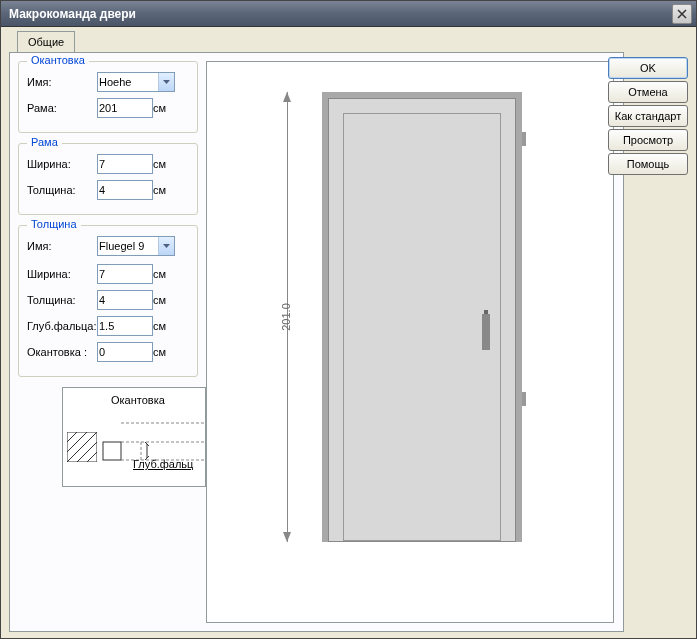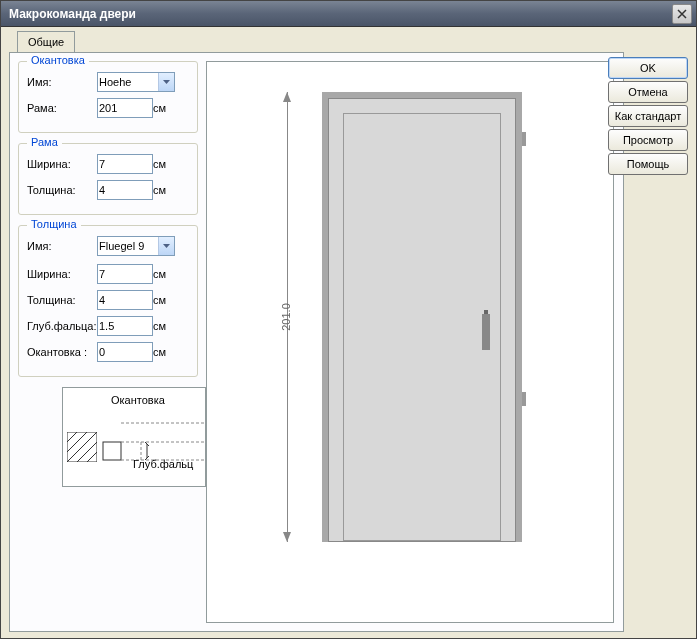--- a/index.html
+++ b/index.html
@@ -60,21 +60,21 @@
 .dim-h-tick-l, .dim-h-tick-r { position: absolute; top: 0; width: 1px; height: 20px; background: #666; }
 .dim-h-tick-l { left: 0; } .dim-h-tick-r { right: 0; }
 .dim-h-text { position: absolute; top: -4px; left: 50%; transform: translateX(-50%); color: #444; background: #fff; padding: 0 4px; font-size: 11px; }
 
 .btn-col { position: absolute; top: 26px; right: 0; width: 80px; display: flex; flex-direction: column; gap: 2px; }
 .btn { height: 22px; background: linear-gradient(to bottom, #fdfdfd, #ebe9dc); border: 1px solid #707070; border-radius: 3px; cursor: pointer; display: flex; align-items: center; justify-content: center; font-size: 11px; }
 .btn:first-child { border: 1px solid #4a7ebb; box-shadow: inset 0 0 0 1px #bdd6f6; }
 
 .hatch { position: absolute; left: 4px; top: 44px; width: 30px; height: 30px; }
 .mini-label1 { position: absolute; top: 6px; left: 48px; font-size: 11px; }
-.mini-label2 { position: absolute; top: 70px; left: 70px; font-size: 11px; }
+.mini-label2 { position: absolute; top: 70px; left: 70px; font-size: 11px; text-decoration: underline; }
 </style>
 </head>
 <body>
 
 <div class="window">
   <div class="titlebar">
     <span class="titlebar-text">Макрокоманда двери</span>
     <div class="close-btn">
       <svg viewBox="0 0 10 10">
           <path d="M1 1 L9 9 M9 1 L1 9" stroke="#333" stroke-width="1.5" fill="none"></path>

